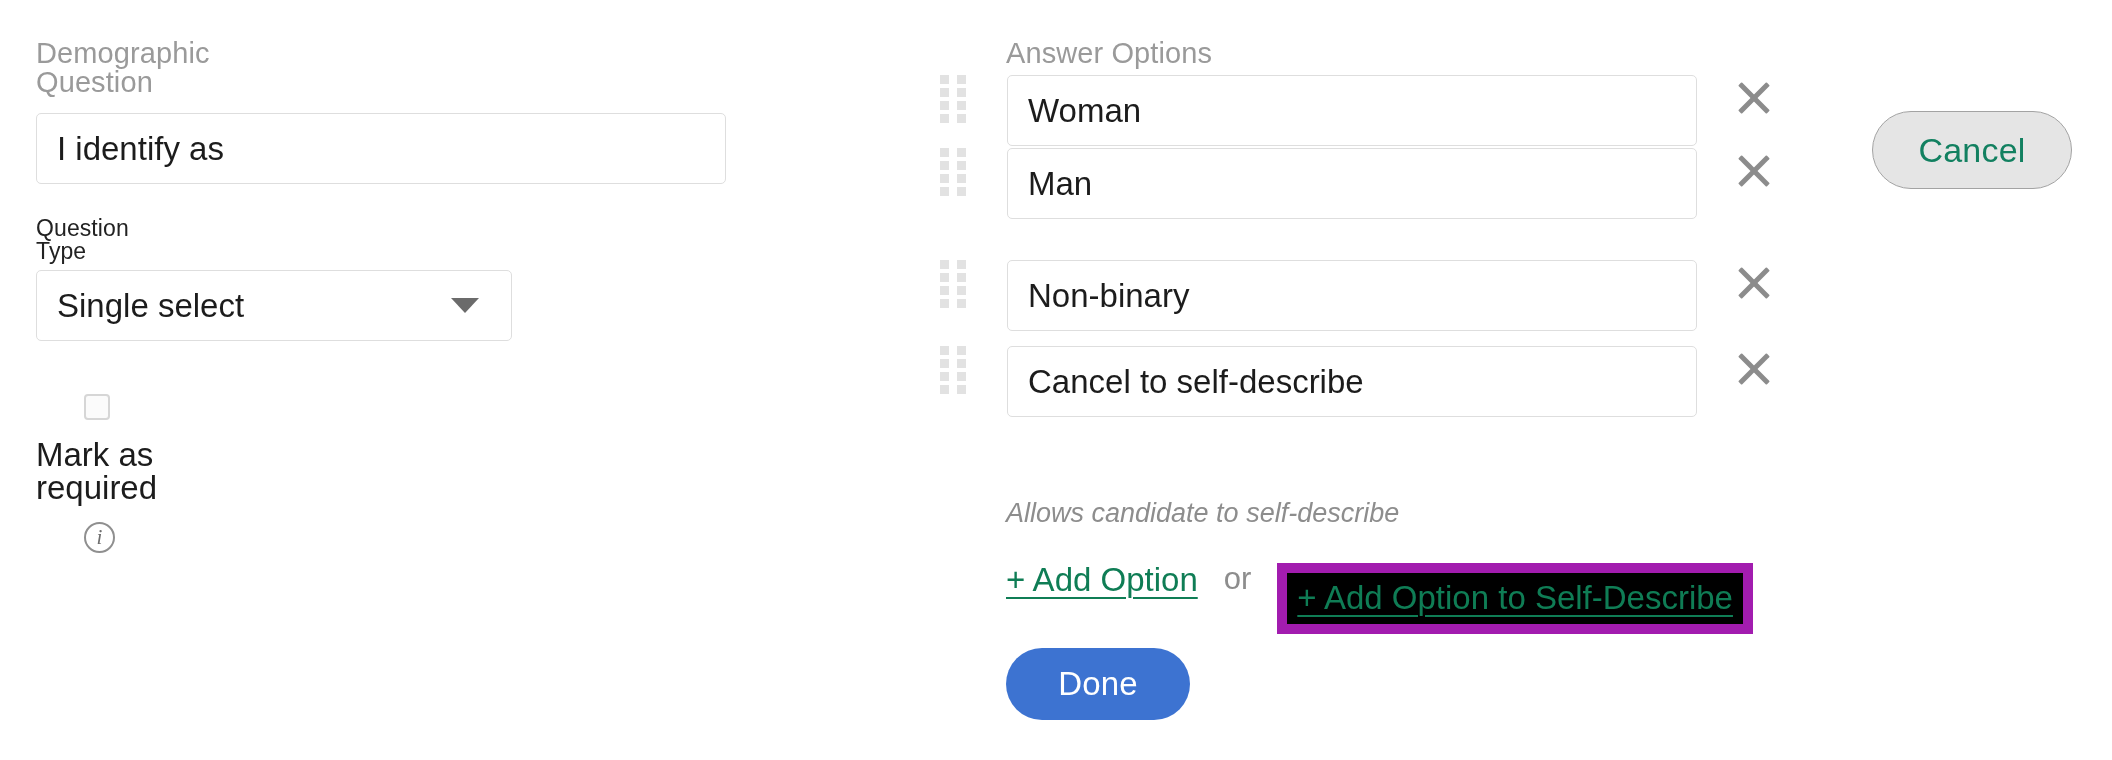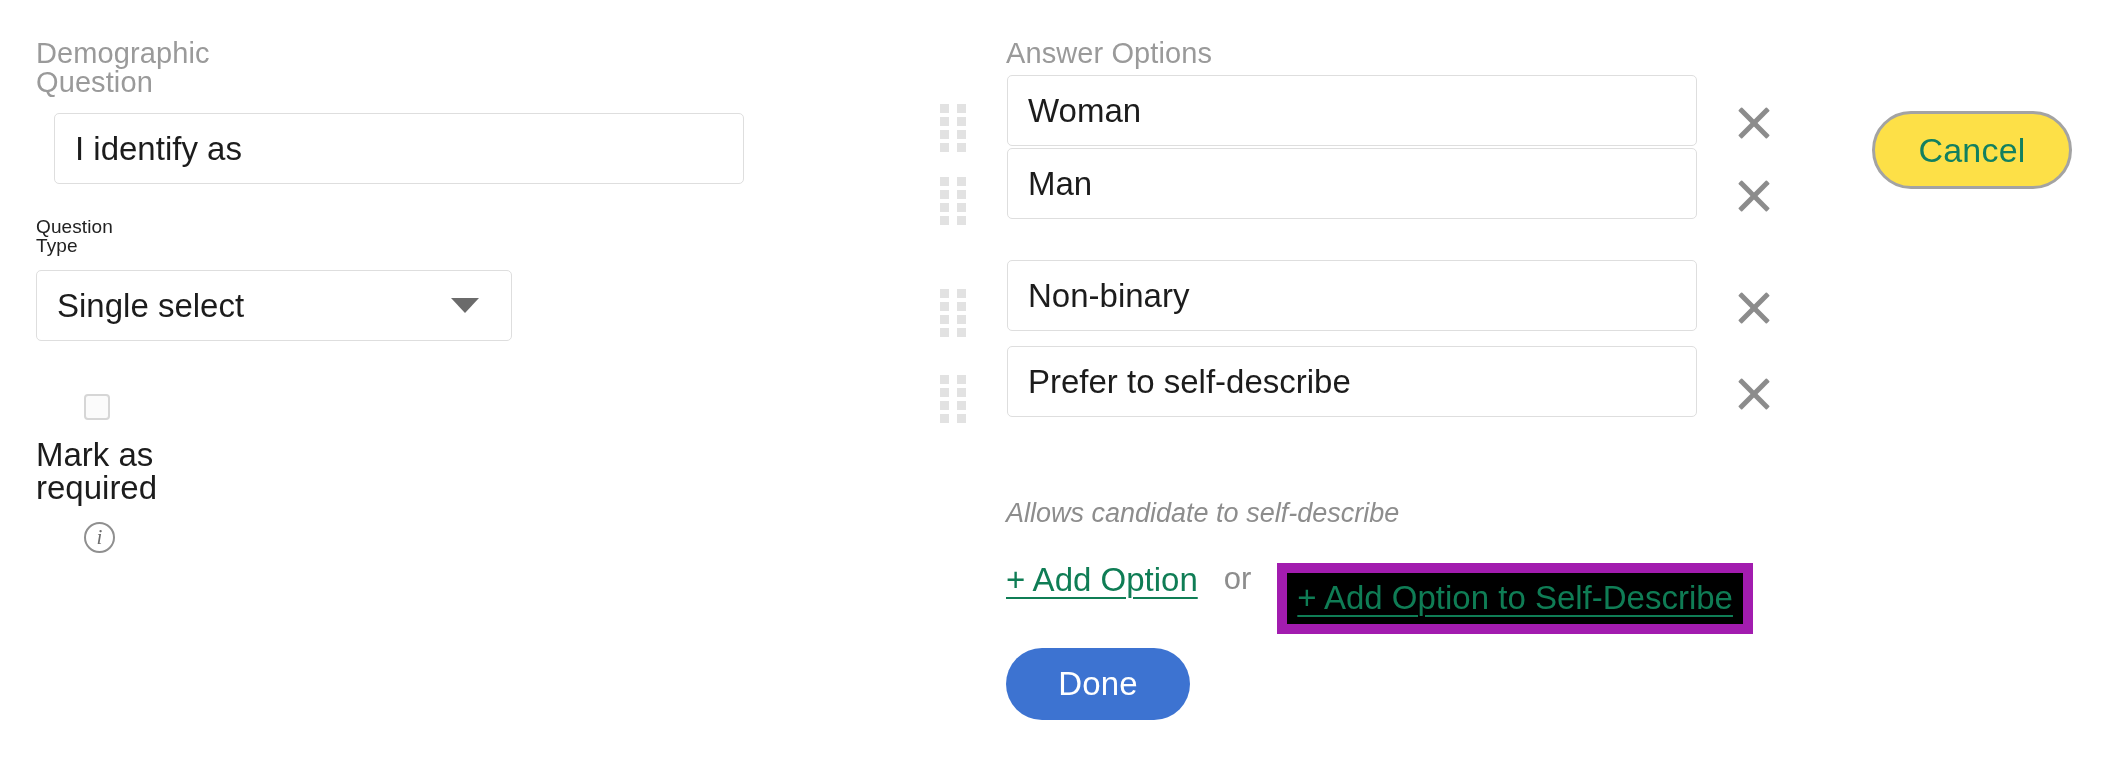--- a/index.html
+++ b/index.html
@@ -26,21 +26,21 @@
   }
 
   
   .field-label-muted {
     font-size: 29px;
     color: #9a9a9a;
     letter-spacing: 0.1px;
     line-height: 1;
   }
   .field-label-dark {
-    font-size: 19px;
+    font-size: 23px;
     color: #222222;
     letter-spacing: 0.1px;
     line-height: 1;
   }
 
   
   .text-input {
     border: 1px solid #dedede;
     border-radius: 5px;
     background: #ffffff;
@@ -53,21 +53,21 @@
     outline: none;
   }
 
   
   #left-col { position: absolute; left: 0; top: 0; }
 
   #demographic-question-label { position: absolute; left: 36px; top: 39px; }
 
   #question-text-input {
     position: absolute;
-    left: 54px;
+    left: 36px;
     top: 113px;
     width: 690px;
     height: 71px;
   }
 
   #question-type-label { position: absolute; left: 36px; top: 217px; }
 
   #question-type-select {
     position: absolute;
     left: 36px;
@@ -134,21 +134,21 @@
     margin-left: 6px;
   }
 
   
   #answer-options-label { position: absolute; left: 1006px; top: 39px; }
 
   .option-row {
     position: absolute;
     left: 940px;
     display: flex;
-    align-items: flex-end;
+    align-items: flex-start;
     height: 71px;
   }
   .drag-handle {
     width: 26px;
     height: 42px;
     display: grid;
     grid-template-columns: repeat(2, 9px);
     grid-template-rows: repeat(4, 9px);
     gap: 4px 8px;
     cursor: grab;
@@ -250,23 +250,23 @@
     justify-content: center;
     letter-spacing: 0.2px;
   }
 
   #cancel-button {
     position: absolute;
     left: 1872px;
     top: 111px;
     width: 200px;
     height: 78px;
-    border: 3px solid #a3a3a3;
+    border: 1px solid #a3a3a3;
     border-radius: 39px;
-    background: #fde047;
+    background: #e5e5e5;
     color: #128060;
     font-family: "Liberation Sans", sans-serif;
     font-size: 34px;
     cursor: pointer;
     display: flex;
     align-items: center;
     justify-content: center;
     letter-spacing: 0.2px;
   }
 </style>
@@ -349,21 +349,21 @@
       <span class="drag-handle">
         <i></i>
           <i></i>
           <i></i>
           <i></i>
           <i></i>
           <i></i>
           <i></i>
           <i></i>
       </span>
-      <div class="text-input option-input" placeholder="Option text">Prefer to self-describe</div>
+      <div class="text-input option-input" placeholder="Option text">Cancel to self-describe</div>
       <span class="remove-x"></span>
     </div>
 
     <div id="self-describe-hint">Allows candidate to self-describe</div>
 
     <div id="add-option-row">
       <span class="link-green">+ Add Option</span>
       <span id="or-text">or</span>
       <span id="highlight-box">
         <span class="link-green">+ Add Option to Self-Describe</span>

